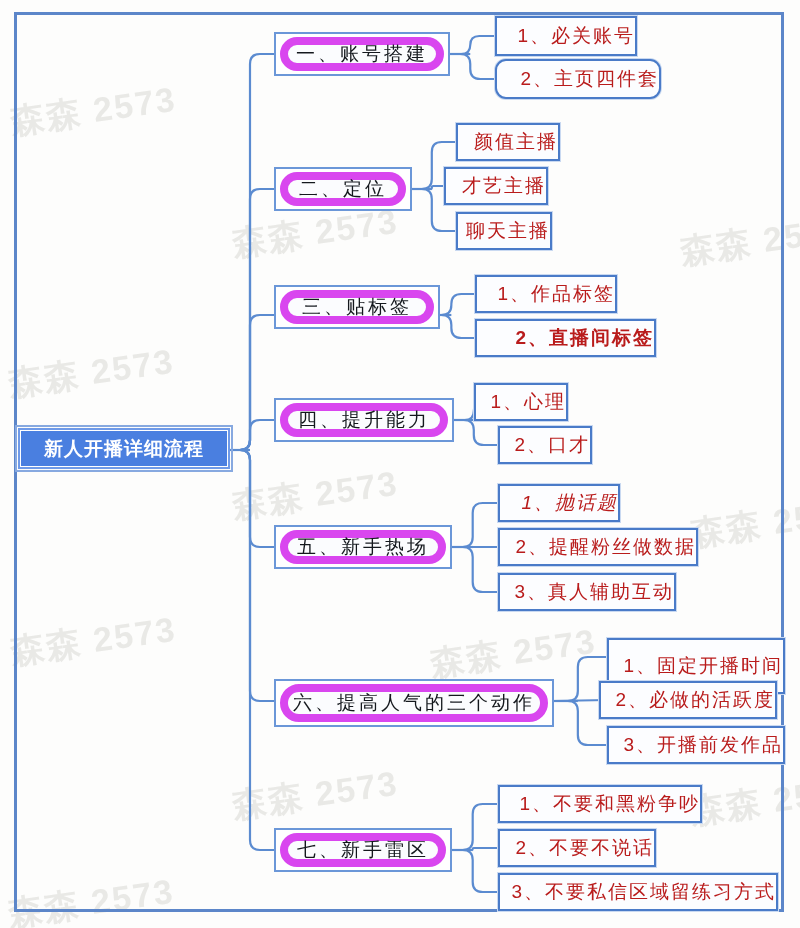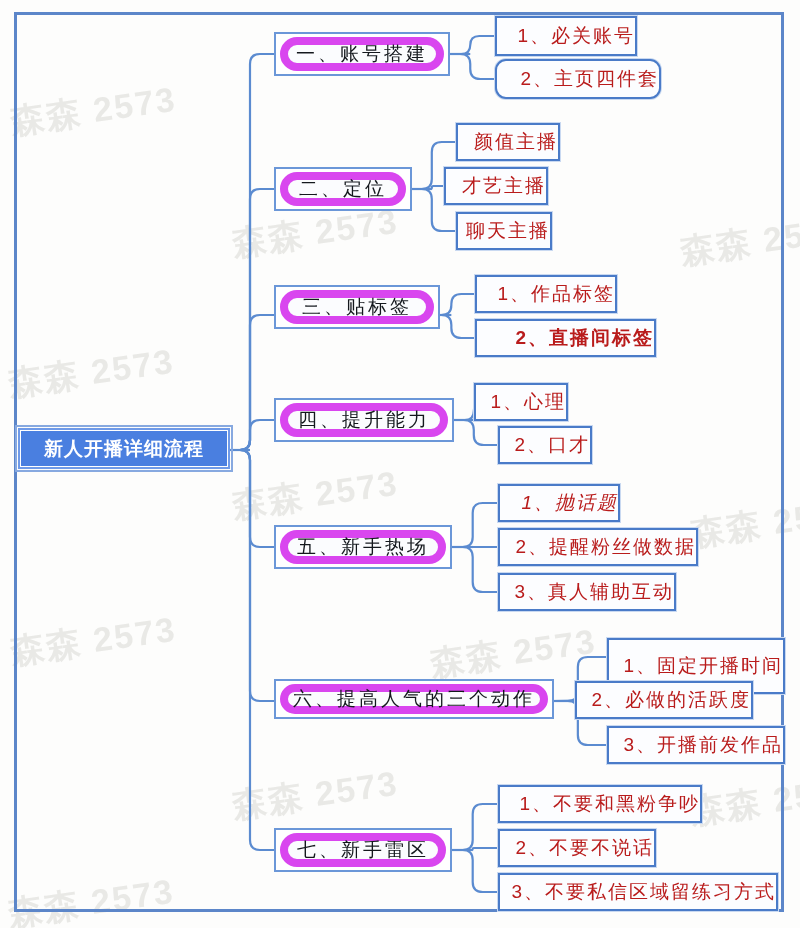--- a/index.html
+++ b/index.html
@@ -219,27 +219,27 @@
       </div>
       <div class="node lvl2" style="left: 498px; top: 484px; width: 122px; height: 38px; font-style: italic;">
         <span>1、抛话题</span>
       </div>
       <div class="node lvl2" style="left: 498px; top: 528px; width: 200px; height: 38px;">
         <span>2、提醒粉丝做数据</span>
       </div>
       <div class="node lvl2" style="left: 498px; top: 573px; width: 178px; height: 38px;">
         <span>3、真人辅助互动</span>
       </div>
-      <div class="node lvl1" style="left: 274px; top: 679px; width: 280px; height: 40px; align-items: center;">
+      <div class="node lvl1" style="left: 274px; top: 679px; width: 280px; height: 48px; align-items: center;">
         <div class="pill">六、提高人气的三个动作</div>
       </div>
       <div class="node lvl2" style="left: 607px; top: 638px; width: 178px; height: 56px;">
         <span>1、固定开播时间</span>
       </div>
-      <div class="node lvl2" style="left: 575px; top: 681px; width: 178px; height: 38px;">
+      <div class="node lvl2" style="left: 599px; top: 681px; width: 178px; height: 38px;">
         <span>2、必做的活跃度</span>
       </div>
       <div class="node lvl2" style="left: 607px; top: 726px; width: 178px; height: 38px;">
         <span>3、开播前发作品</span>
       </div>
       <div class="node lvl1" style="left: 274px; top: 828px; width: 178px; height: 44px;">
         <div class="pill">七、新手雷区</div>
       </div>
       <div class="node lvl2" style="left: 498px; top: 785px; width: 204px; height: 38px;">
         <span>1、不要和黑粉争吵</span>

